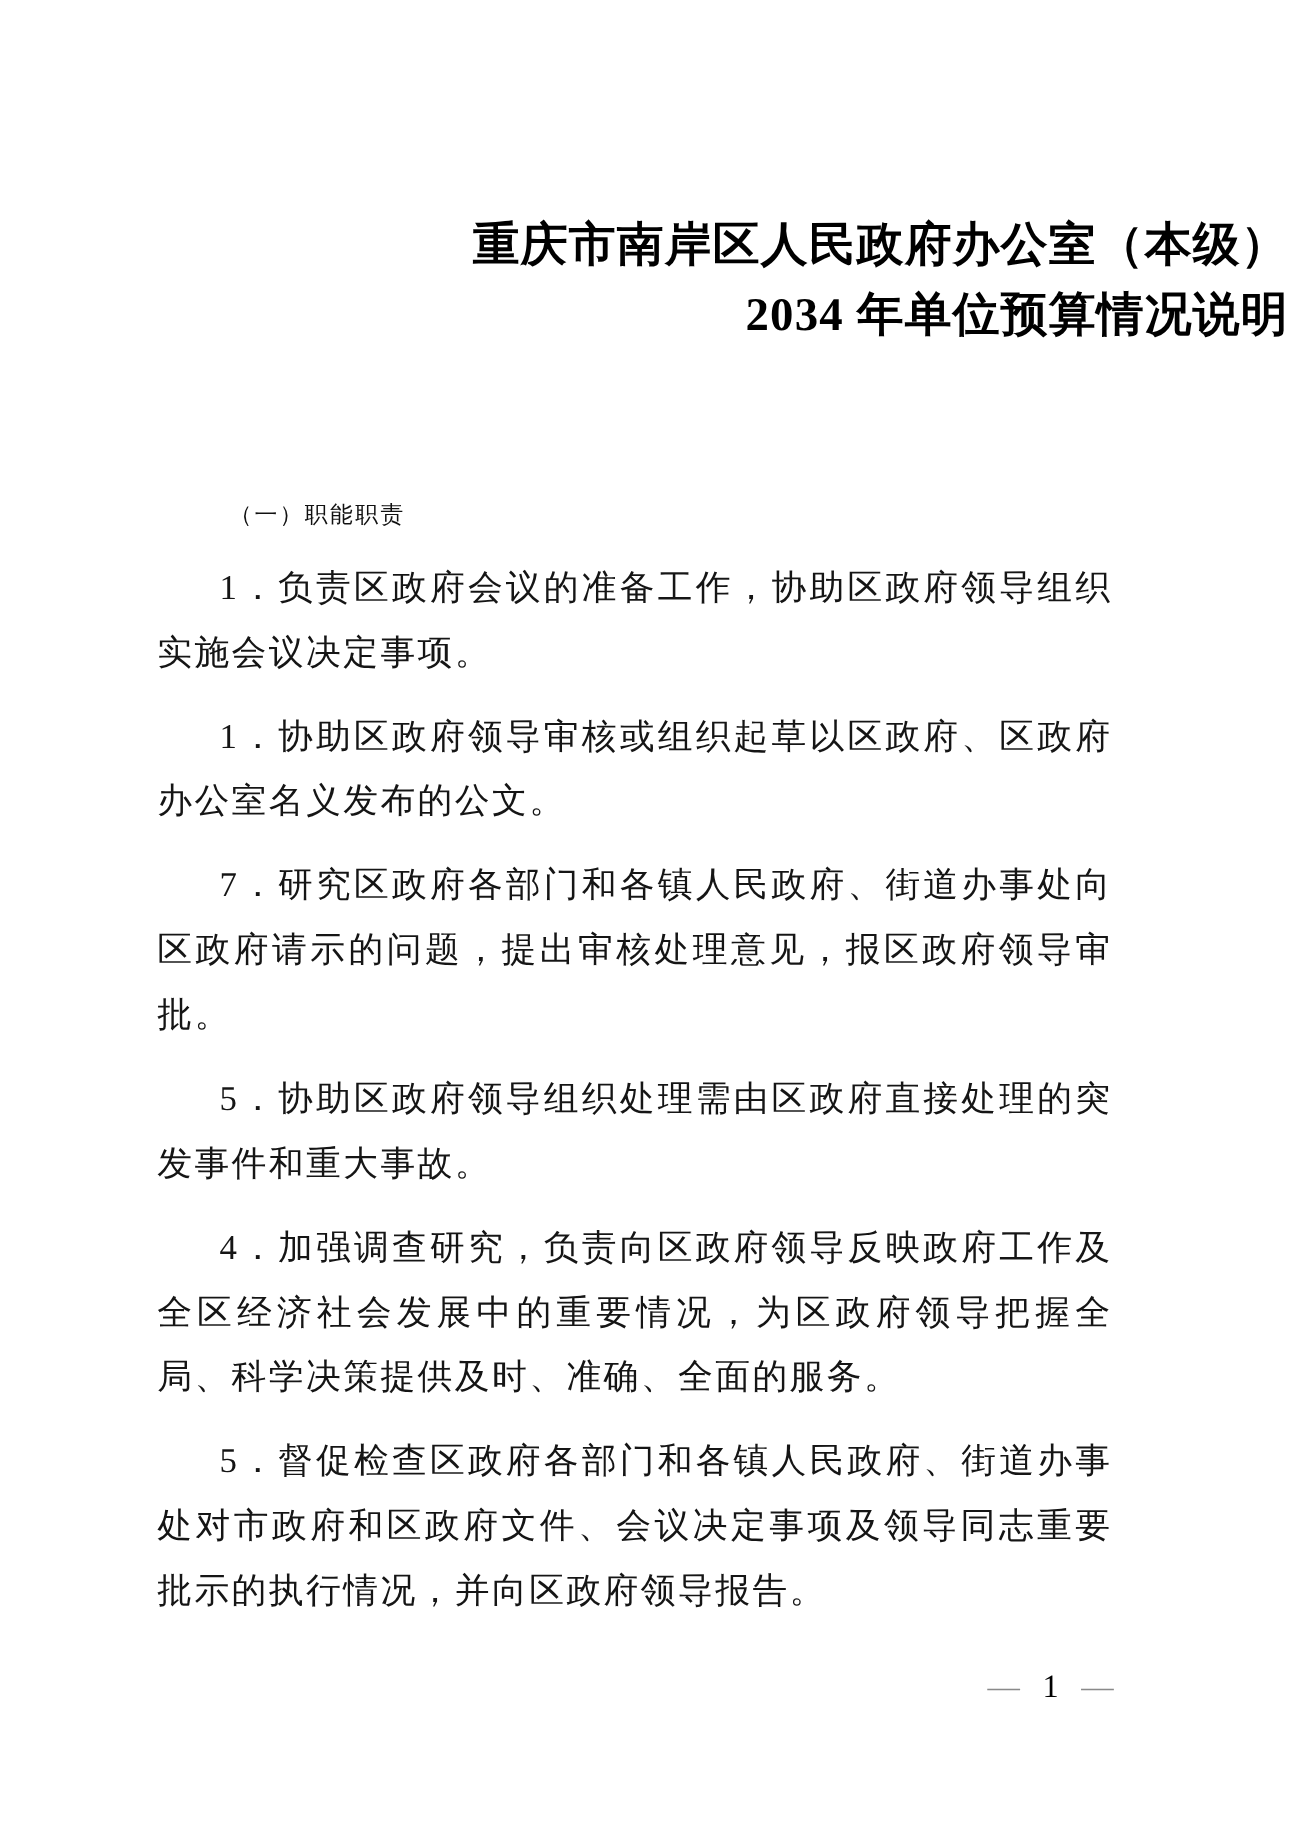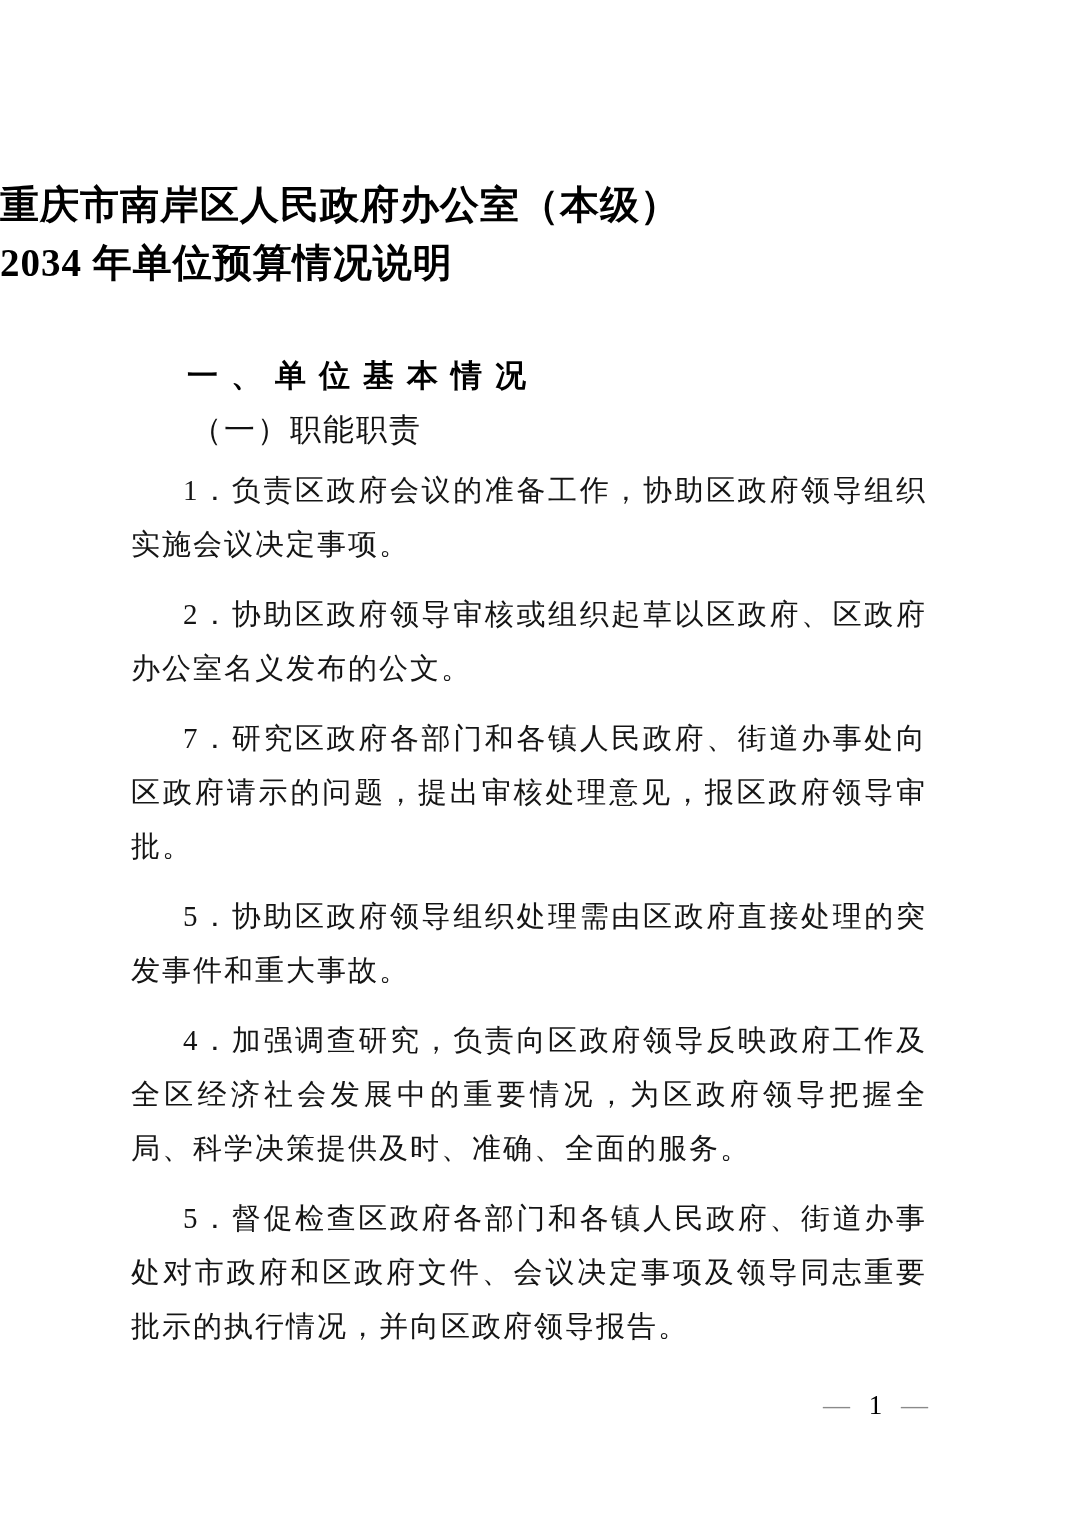--- a/index.html
+++ b/index.html
@@ -17,21 +17,21 @@
     color: #000000;
   }
 
   
   .doc-title {
     position: absolute;
     top: 176px;
     left: 0;
     width: 100%;
     margin: 0;
-    text-align: left;
+    text-align: right;
     font-family: "Liberation Serif", serif;
     font-weight: 900;
     font-size: 39px;
     line-height: 58px;
     letter-spacing: 1px;
     color: #000000;
   }
   .title-line { display: block; }
 
   
@@ -52,21 +52,21 @@
 
   
   .subsection-heading {
     position: absolute;
     top: 404px;
     left: 115px;
     margin: 0;
     padding-left: 76px;
     font-family: "Liberation Serif", serif;
     font-weight: 400;
-    font-size: 31px;
+    font-size: 19px;
     line-height: 52px;
     letter-spacing: 2px;
     color: #111111;
     white-space: nowrap;
   }
 
   
   .body-text {
     position: absolute;
     top: 447px;
@@ -101,27 +101,26 @@
 </head>
 <body>
 
 <div class="page">
 
   <h1 class="doc-title">
     <span class="title-line">重庆市南岸区人民政府办公室（本级）</span>
     <span class="title-line">2034 年单位预算情况说明</span>
   </h1>
 
-  <h2 class="section-heading">一、单位基本情况</h2>
 
   <h3 class="subsection-heading">（一）职能职责</h3>
 
   <div class="body-text">
     <p class="para">1．负责区政府会议的准备工作，协助区政府领导组织实施会议决定事项。</p>
-    <p class="para">2．协助区政府领导审核或组织起草以区政府、区政府办公室名义发布的公文。</p>
+    <p class="para">1．协助区政府领导审核或组织起草以区政府、区政府办公室名义发布的公文。</p>
     <p class="para">7．研究区政府各部门和各镇人民政府、街道办事处向区政府请示的问题，提出审核处理意见，报区政府领导审批。</p>
     <p class="para">5．协助区政府领导组织处理需由区政府直接处理的突发事件和重大事故。</p>
     <p class="para">4．加强调查研究，负责向区政府领导反映政府工作及全区经济社会发展中的重要情况，为区政府领导把握全局、科学决策提供及时、准确、全面的服务。</p>
     <p class="para">5．督促检查区政府各部门和各镇人民政府、街道办事处对市政府和区政府文件、会议决定事项及领导同志重要批示的执行情况，并向区政府领导报告。</p>
   </div>
 
   <div class="page-footer">
     <span class="dash">—</span>
     <span class="num">1</span>
     <span class="dash">—</span>

